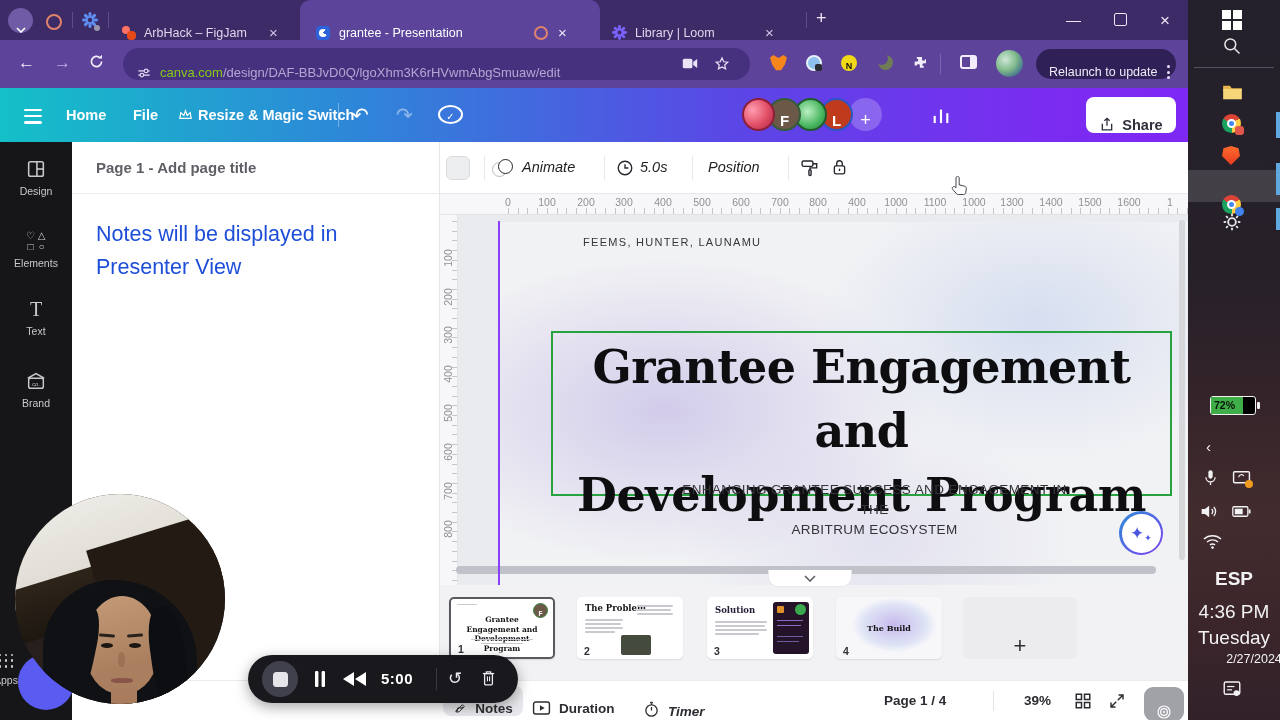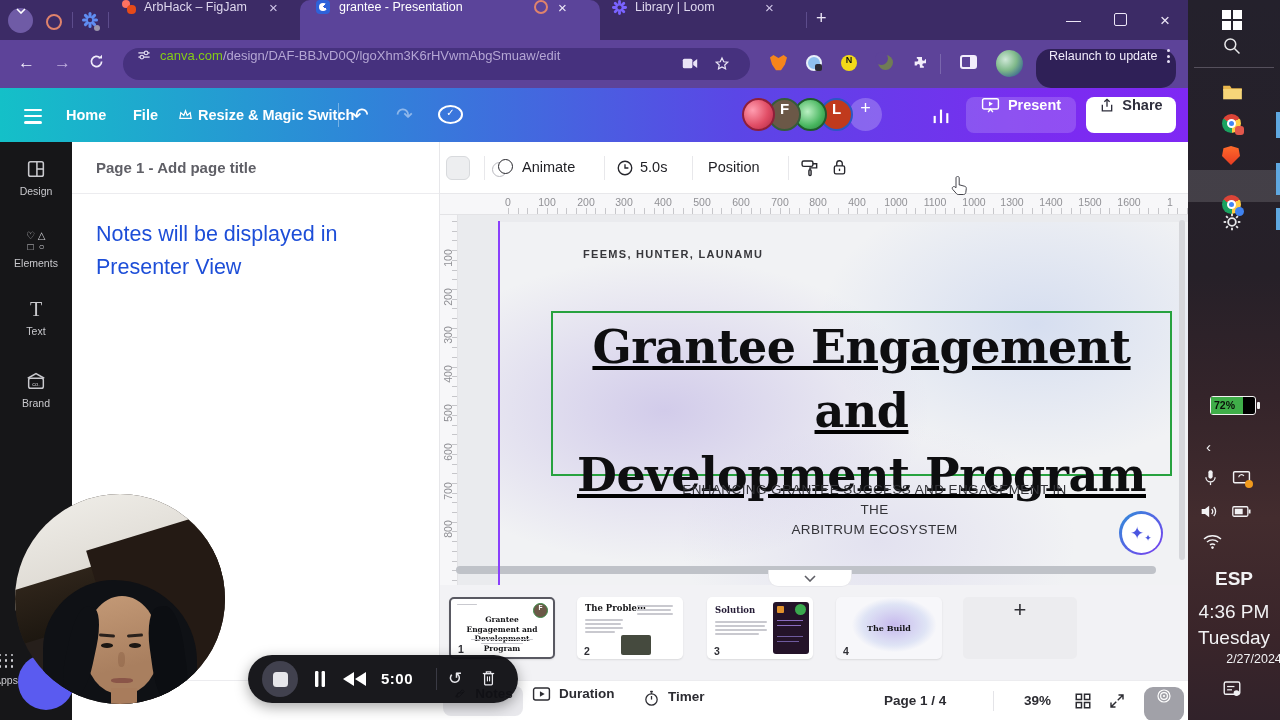--- a/index.html
+++ b/index.html
@@ -1,19 +1,19 @@
 <!DOCTYPE html>
 <html><head>
 <meta charset="utf-8">
 <style>
   html,body{margin:0;padding:0;}
   body{width:1280px;height:720px;overflow:hidden;background:#fff;
        font-family:"Liberation Sans","DejaVu Sans",sans-serif;position:relative;}
   .abs{position:absolute;}
-  .flex{display:flex;align-items:flex-start;}
+  .flex{display:flex;align-items:flex-end;}
   svg{display:block;}
 
   
   .tabstrip{left:0;top:0;width:1188px;height:40px;background:#3c2b66;}
   .tab-chevron{left:8px;top:8px;width:25px;height:25px;border-radius:50%;background:#6f5ba6;color:#fff;justify-content:center;}
   .rec-ring{width:12px;height:12px;border:2.5px solid #e0836c;border-radius:50%;}
   .ts-sep{width:1px;height:16px;background:#5d4c8c;top:12px;}
   .graydot{width:6px;height:6px;border-radius:50%;background:#9b96ab;}
   .tab{top:0;height:40px;color:#ded7ee;font-size:12.5px;}
   .tab-active{background:#5b449a;border-radius:10px 10px 0 0;color:#fff;}
@@ -27,21 +27,21 @@
   .pacman i{position:absolute;left:3px;top:3px;width:8px;height:8px;border-radius:50%;
             background:conic-gradient(from 40deg,#2e62d9 0 22%,#fff 22% 100%);}
 
   
   .navbar{left:0;top:40px;width:1188px;height:48px;background:#5d4399;}
   .nav-ic{color:#f2edfb;font-size:17px;top:13px;}
   .url-pill{left:123px;top:8px;width:627px;height:32px;border-radius:16px;background:#46317e;}
   .url-text{font-size:13px;white-space:nowrap;overflow:hidden;}
   .url-host{color:#84cc16;}
   .url-path{color:#b4a6d4;}
-  .relaunch{left:1036px;top:9px;width:140px;height:39px;border-radius:15px;background:#2f2057;color:#f0ebfa;font-size:12.5px;}
+  .relaunch{left:1036px;top:9px;width:140px;height:30px;border-radius:15px;background:#2f2057;color:#f0ebfa;font-size:12.5px;}
   .dots3{display:flex;flex-direction:column;gap:2.5px;}
   .dots3 i{width:3px;height:3px;border-radius:50%;background:#e6dff4;}
 
   
   .cheader{left:0;top:88px;width:1188px;height:54px;
     background:linear-gradient(90deg,#14c0c8 0%,#2e86d8 30%,#5b46e6 62%,#7a2cf0 88%,#7f28f4 100%);}
   .cheader .menu-txt{color:#fff;font-size:14.5px;font-weight:600;}
   .burger{display:flex;flex-direction:column;gap:4px;}
   .burger i{width:18px;height:2.2px;background:#fff;border-radius:2px;}
   .av{width:33px;height:33px;border-radius:50%;box-sizing:border-box;justify-content:center;color:#fff;font-weight:700;font-size:15px;}
@@ -57,41 +57,41 @@
   .appdots i{width:2.6px;height:2.6px;border-radius:50%;background:#cfcfd3;margin:1.6px;}
 
   
   .notes-panel{left:72px;top:142px;width:368px;height:538px;background:#fff;border-right:1px solid #e7e7ea;box-sizing:border-box;}
   .notes-head{left:0;top:0;width:100%;height:52px;border-bottom:1px solid #ececef;box-sizing:border-box;}
   .notes-head span{position:absolute;left:24px;top:17px;font-size:15px;color:#5f5f66;font-weight:600;}
   .notes-body{left:24px;top:76px;width:300px;font-size:21.5px;line-height:33px;color:#1d4ed8;}
 
   
   .canvas{left:440px;top:142px;width:748px;height:443px;background:#eaebee;overflow:hidden;}
-  .tb2{left:0;top:0;width:748px;height:52px;background:#fff;border-bottom:1px solid #e8e8eb;box-sizing:border-box;}
+  .tb2{left:0;top:0;width:748px;height:52px;background:#fff;border-bottom:1px solid #e8e8eb;box-sizing:border-box;font-style:italic;}
   .tb2 .txt{font-size:14.5px;color:#1f1f24;position:absolute;top:17px;}
   .tb2-sep{position:absolute;top:14px;width:1px;height:24px;background:#e8e8eb;}
   .swatch{position:absolute;left:6px;top:14px;width:24px;height:24px;border-radius:6px;background:#edeef0;border:1px solid #d8dadd;box-sizing:border-box;}
   .anim-ic{position:absolute;left:56px;top:17px;width:18px;height:18px;}
   .anim-ic i{position:absolute;width:15px;height:15px;border-radius:50%;box-sizing:border-box;}
   .hruler{left:0;top:52px;width:748px;height:21px;background:#f7f7f9;border-bottom:1px solid #e3e3e6;box-sizing:border-box;}
   .hlab{position:absolute;top:2px;transform:translateX(-50%);font-size:10.5px;color:#909095;}
   .hticks{position:absolute;left:68px;right:0;top:14px;height:6px;
     background:repeating-linear-gradient(to right,#c6c6ca 0 1px,transparent 1px 9.7px);}
   .vruler{left:0;top:73px;width:18px;height:370px;background:#f7f7f9;border-right:1px solid #e3e3e6;box-sizing:border-box;}
   .vlab{position:absolute;left:-7px;width:30px;text-align:center;transform:rotate(-90deg);font-size:10.5px;color:#909095;}
   .vticks{position:absolute;left:12px;top:79px;width:5px;height:360px;
     background:repeating-linear-gradient(to bottom,#c6c6ca 0 1px,transparent 1px 9.7px);}
   .slide{left:59px;top:80px;right:0;bottom:0;overflow:hidden;
     background:radial-gradient(55% 60% at 24% 52%,rgba(150,130,215,.34),transparent 70%),
                radial-gradient(45% 55% at 78% 28%,rgba(150,175,230,.30),transparent 70%),
                radial-gradient(40% 45% at 55% 88%,rgba(160,150,220,.18),transparent 72%),#f1f2f4;}
   .guide{left:58px;top:79px;width:2px;height:364px;background:#8a3ffc;z-index:4;}
-  .kicker{left:36px;top:26px;font-size:11px;letter-spacing:1.3px;color:#37373b;font-weight:700;padding-left:48px;}
-  .titlebox{left:52px;top:89px;width:621px;height:165px;border:2px solid #27a23f;box-sizing:border-box;text-decoration:underline;}
+  .kicker{left:36px;top:14px;font-size:11px;letter-spacing:1.3px;color:#37373b;font-weight:400;padding-left:48px;}
+  .titlebox{left:52px;top:109px;width:621px;height:165px;border:2px solid #27a23f;box-sizing:border-box;}
   .slide-title{font-family:"DejaVu Serif","Liberation Serif",serif;font-weight:700;color:#0e0e10;
     font-size:46px;line-height:64px;text-align:center;width:100%;padding-top:2px;letter-spacing:-.5px;}
   .subtitle{left:168px;top:258px;width:415px;text-align:center;font-size:13.5px;line-height:20px;letter-spacing:.4px;color:#333338;}
   .magic{left:679px;top:369px;width:44px;height:44px;border-radius:50%;z-index:6;
     background:linear-gradient(135deg,#2f8fd8,#7a3bf0);padding:2.5px;box-sizing:border-box;}
   .magic i{display:flex;width:100%;height:100%;border-radius:50%;background:#fff;align-items:center;justify-content:center;
     color:#4a55e0;font-size:17px;}
   .hscroll{left:16px;top:424px;width:700px;height:8px;border-radius:4px;background:#bfc2c8;}
   .vscroll{left:739px;top:78px;width:6px;height:340px;border-radius:3px;background:#d6d7db;}
 
@@ -302,28 +302,20 @@
     <span class="av flex" style="background:rgba(255,255,255,.22);margin-left:-4px;font-size:18px;font-weight:400;">+</span>
   </div>
   <div class="abs" style="left:930px;top:18px;">
     <svg width="22" height="18" viewBox="0 0 24 20">
         <g stroke="#fff" stroke-width="2.4">
           <line x1="5" y1="19" x2="5" y2="11"></line>
           <line x1="12" y1="19" x2="12" y2="4"></line>
           <line x1="19" y1="19" x2="19" y2="8"></line>
         </g>
       </svg>
-  </div>
-  <div class="abs flex present-btn">
-    <svg width="19" height="16" viewBox="0 0 24 20">
-        <rect x="2" y="2" width="20" height="13" rx="2" fill="none" stroke="#fff" stroke-width="1.8"></rect>
-        <path d="M10 5.5l5 3-5 3z" fill="#fff"></path>
-        <path d="M9 19l3-4 3 4" fill="none" stroke="#fff" stroke-width="1.8"></path>
-      </svg>
-    <span>Present</span>
   </div>
   <div class="abs flex share-btn">
     <svg width="16" height="17" viewBox="0 0 24 24">
         <path d="M12 3v11" stroke="#2e2e3c" stroke-width="2" fill="none"></path>
         <path d="M8 6.5L12 3l4 3.5" stroke="#2e2e3c" stroke-width="2" fill="none"></path>
         <path d="M5 11v9h14v-9" fill="none" stroke="#2e2e3c" stroke-width="2"></path>
       </svg>
     <span>Share</span>
   </div>
 </div>
@@ -533,21 +525,21 @@
       </svg>
     <span class="txt">Notes</span>
   </div>
   <div class="abs flex" style="left:460px;top:5px;height:30px;gap:8px;">
     <svg width="19" height="16" viewBox="0 0 24 20">
         <rect x="2" y="2.5" width="20" height="15" rx="2.5" fill="none" stroke="#2c2c32" stroke-width="1.8"></rect>
         <path d="M10 6.5l6 3.5-6 3.5z" fill="#2c2c32"></path>
       </svg>
     <span class="txt">Duration</span>
   </div>
-  <div class="abs flex" style="left:571px;top:8px;height:30px;gap:8px;">
+  <div class="abs flex" style="left:571px;top:8px;height:30px;gap:8px;font-style:italic;">
     <svg width="17" height="19" viewBox="0 0 24 26">
         <circle cx="12" cy="14.5" r="8" fill="none" stroke="#2c2c32" stroke-width="1.8"></circle>
         <line x1="12" y1="14.5" x2="12" y2="9.5" stroke="#2c2c32" stroke-width="1.8"></line>
         <rect x="10" y="2" width="4" height="2.4" rx="1" fill="#2c2c32"></rect>
         <line x1="12" y1="4.4" x2="12" y2="6.5" stroke="#2c2c32" stroke-width="1.8"></line>
       </svg>
     <span class="txt">Timer</span>
   </div>
   <span class="abs txt" style="left:812px;top:12px;font-weight:600;">Page 1 / 4</span>
   <span class="abs" style="left:921px;top:10px;width:1px;height:20px;background:#e4e4e8;"></span>

